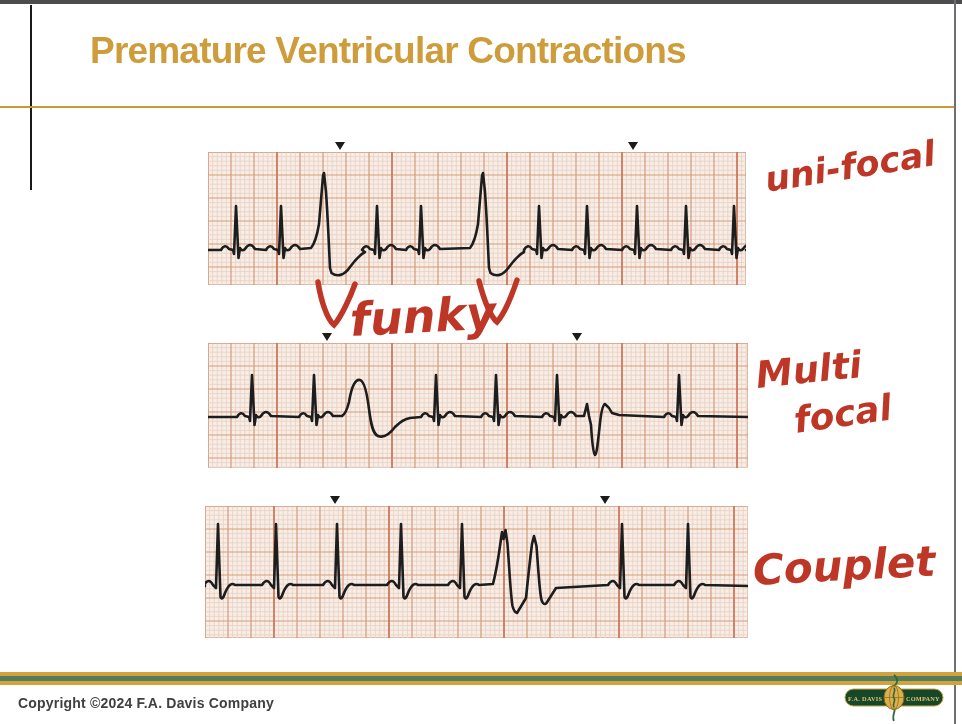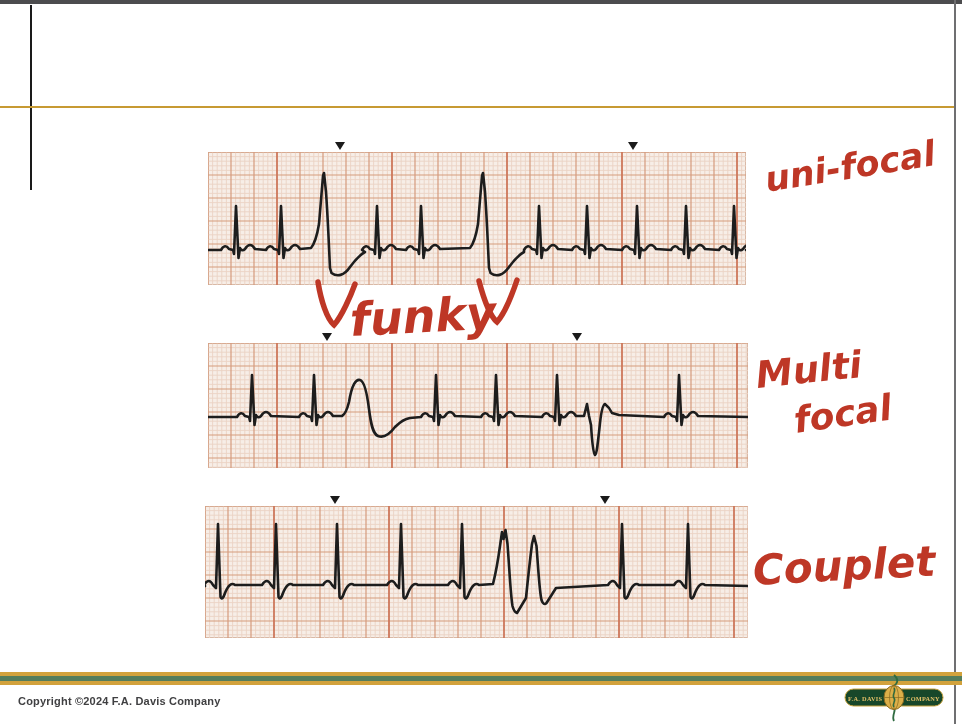--- a/index.html
+++ b/index.html
@@ -23,33 +23,34 @@
   .hand-unifocal{left:765px;top:160px;font-size:35px;transform:rotate(-9deg);}
   .hand-funky{left:350px;top:293px;font-size:46px;transform:rotate(-3deg);}
   .hand-multi1{left:756px;top:354px;font-size:37px;transform:rotate(-6deg);}
   .hand-multi2{left:794px;top:400px;font-size:36px;transform:rotate(-8deg);}
   .hand-couplet{left:753px;top:546px;font-size:42px;transform:rotate(-3deg);}
   .checkmark{position:absolute;}
   
   .stripe-a{position:absolute;left:0;top:672px;width:962px;height:4px;background:#D2A23C;}
   .stripe-b{position:absolute;left:0;top:676px;width:962px;height:5px;background:#547D5C;}
   .stripe-c{position:absolute;left:0;top:681px;width:962px;height:4px;background:#D2A23C;}
-  .copyright{position:absolute;left:18px;top:695px;font-size:11px;font-weight:700;
+  .copyright{position:absolute;left:18px;top:695px;font-size:14px;font-weight:700;
              color:#404042;letter-spacing:0.2px;}
   .logo{position:absolute;left:840px;top:672px;width:108px;height:52px;}
 </style>
 </head>
 <body>
 
 <div class="slide" id="slide">
 
   <div class="top-bar"></div>
   <div class="right-edge"></div>
   <div class="left-mark"></div>
 
+  <div class="title">Premature Ventricular Contractions</div>
   <div class="gold-rule"></div>
 
   <div class="strip" style="left: 208px; top: 152px; width: 538px; height: 133px;"><svg width="538" height="133" viewBox="0 0 538 133">
         <rect x="0.5" y="0.5" width="537" height="132" fill="#F7EEE7" stroke="#D9B9A6"></rect>
         <path d="M4.6,0V133M9.2,0V133M13.8,0V133M18.4,0V133M27.6,0V133M32.2,0V133M36.8,0V133M41.4,0V133M50.6,0V133M55.2,0V133M59.8,0V133M64.4,0V133M73.6,0V133M78.2,0V133M82.8,0V133M87.4,0V133M96.6,0V133M101.2,0V133M105.8,0V133M110.4,0V133M119.6,0V133M124.2,0V133M128.8,0V133M133.4,0V133M142.6,0V133M147.2,0V133M151.8,0V133M156.4,0V133M165.6,0V133M170.2,0V133M174.8,0V133M179.4,0V133M188.6,0V133M193.2,0V133M197.8,0V133M202.4,0V133M211.6,0V133M216.2,0V133M220.8,0V133M225.4,0V133M234.6,0V133M239.2,0V133M243.8,0V133M248.4,0V133M257.6,0V133M262.2,0V133M266.8,0V133M271.4,0V133M280.6,0V133M285.2,0V133M289.8,0V133M294.4,0V133M303.6,0V133M308.2,0V133M312.8,0V133M317.4,0V133M326.6,0V133M331.2,0V133M335.8,0V133M340.4,0V133M349.6,0V133M354.2,0V133M358.8,0V133M363.4,0V133M372.6,0V133M377.2,0V133M381.8,0V133M386.4,0V133M395.6,0V133M400.2,0V133M404.8,0V133M409.4,0V133M418.6,0V133M423.2,0V133M427.8,0V133M432.4,0V133M441.6,0V133M446.2,0V133M450.8,0V133M455.4,0V133M464.6,0V133M469.2,0V133M473.8,0V133M478.4,0V133M487.6,0V133M492.2,0V133M496.8,0V133M501.4,0V133M510.6,0V133M515.2,0V133M519.8,0V133M524.4,0V133M533.6,0V133M0,4.6H538M0,9.2H538M0,13.8H538M0,18.4H538M0,27.6H538M0,32.2H538M0,36.8H538M0,41.4H538M0,50.6H538M0,55.2H538M0,59.8H538M0,64.4H538M0,73.6H538M0,78.2H538M0,82.8H538M0,87.4H538M0,96.6H538M0,101.2H538M0,105.8H538M0,110.4H538M0,119.6H538M0,124.2H538M0,128.8H538" stroke="#EBD3C4" stroke-width="0.9" fill="none"></path>
         <path d="M0,0V133M23,0V133M46,0V133M69,0V133M92,0V133M115,0V133M138,0V133M161,0V133M184,0V133M207,0V133M230,0V133M253,0V133M276,0V133M299,0V133M322,0V133M345,0V133M368,0V133M391,0V133M414,0V133M437,0V133M460,0V133M483,0V133M506,0V133M529,0V133M0,0H538M0,23H538M0,46H538M0,69H538M0,92H538M0,115H538" stroke="#D59B7D" stroke-width="1.2" fill="none"></path>
         <path d="M69,0V133M184,0V133M299,0V133M414,0V133M529,0V133" stroke="#CB7054" stroke-width="1.5" fill="none"></path>
         <path d="M0,98 L13,98 Q17,91 21,97 L25,98 L26,102 L28,54 L30.5,106 L32,96 Q34,100 37,97 Q42,89 47,97 L58,98 Q62,91 66,97 L70,98 L71,102 L73,54 L75.5,106 L77,96 Q79,100 82,97 Q87,89 92,97 L103,96 Q108,90 111,72 L115,24 L116,21 L118,40 C120,68 121,96 122,116 L123.5,121 C129,125 136,124 142,115 Q150,104 157,100 L154,98 Q158,91 162,97 L166,98 L167,102 L169,54 L171.5,106 L173,96 Q175,100 178,97 Q183,89 188,97 L198,98 Q202,91 206,97 L210,98 L211,102 L213,54 L215.5,106 L217,96 Q219,100 222,97 Q227,89 232,97 L262,96 Q267,90 270,72 L274,24 L275,21 L277,40 C279,68 280,96 281,116 L282.5,121 C288,125 295,124 301,115 Q309,104 316,100 L316,98 Q320,91 324,97 L328,98 L329,102 L331,54 L333.5,106 L335,96 Q337,100 340,97 Q345,89 350,97 L364,98 Q368,91 372,97 L376,98 L377,102 L379,54 L381.5,106 L383,96 Q385,100 388,97 Q393,89 398,97 L414,98 Q418,91 422,97 L426,98 L427,102 L429,54 L431.5,106 L433,96 Q435,100 438,97 Q443,89 448,97 L463,98 Q467,91 471,97 L475,98 L476,102 L478,54 L480.5,106 L482,96 Q484,100 487,97 Q492,89 497,97 L511,98 Q515,91 519,97 L523,98 L524,102 L526,54 L528.5,106 L530,96 Q532,100 535,97 Q540,89 545,97 L538,98" stroke="#1D1D1D" stroke-width="2.6" fill="none" stroke-linejoin="round" stroke-linecap="round"></path>
       </svg></div>
   <div class="strip" style="left: 208px; top: 343px; width: 540px; height: 125px;"><svg width="540" height="125" viewBox="0 0 540 125">

